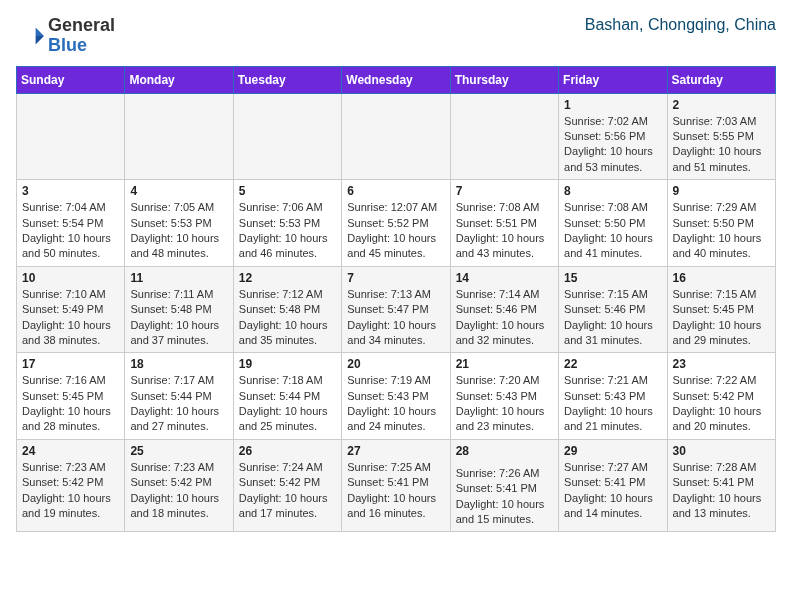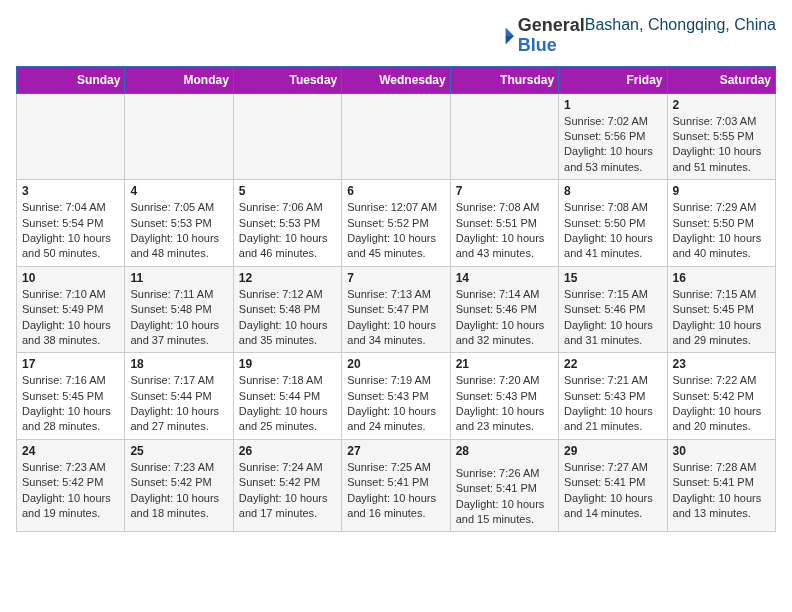--- a/index.html
+++ b/index.html
@@ -5,21 +5,21 @@
     * { box-sizing: border-box; margin: 0; padding: 0; }
     body {
       font-family: Arial, sans-serif;
       background: #fff;
       width: 792px;
       min-height: 612px;
       padding: 16px;
     }
     .header {
       display: flex;
-      justify-content: flex-end;
+      justify-content: space-between;
       align-items: flex-start;
       margin-bottom: 10px;
     }
     .logo {
       display: flex;
       align-items: center;
       gap: 4px;
     }
     .logo-text {
       font-size: 18px;
@@ -43,24 +43,24 @@
     .subtitle {
       font-size: 16px;
       color: #0c4a6e;
     }
     .calendar {
       width: 100%;
       border-collapse: collapse;
       font-size: 11px;
     }
     .calendar thead th {
-      background: #a21caf;
+      background: #6d28d9;
       color: #fff;
       padding: 6px 4px;
-      text-align: right;
+      text-align: left;
       border: 1px solid #2a6dba;
       font-size: 12px;
     }
     .calendar tbody td {
       border: 1px solid #ccc;
       vertical-align: top;
       padding: 4px 5px;
       width: 108px;
       min-height: 80px;
       background: #fff;

